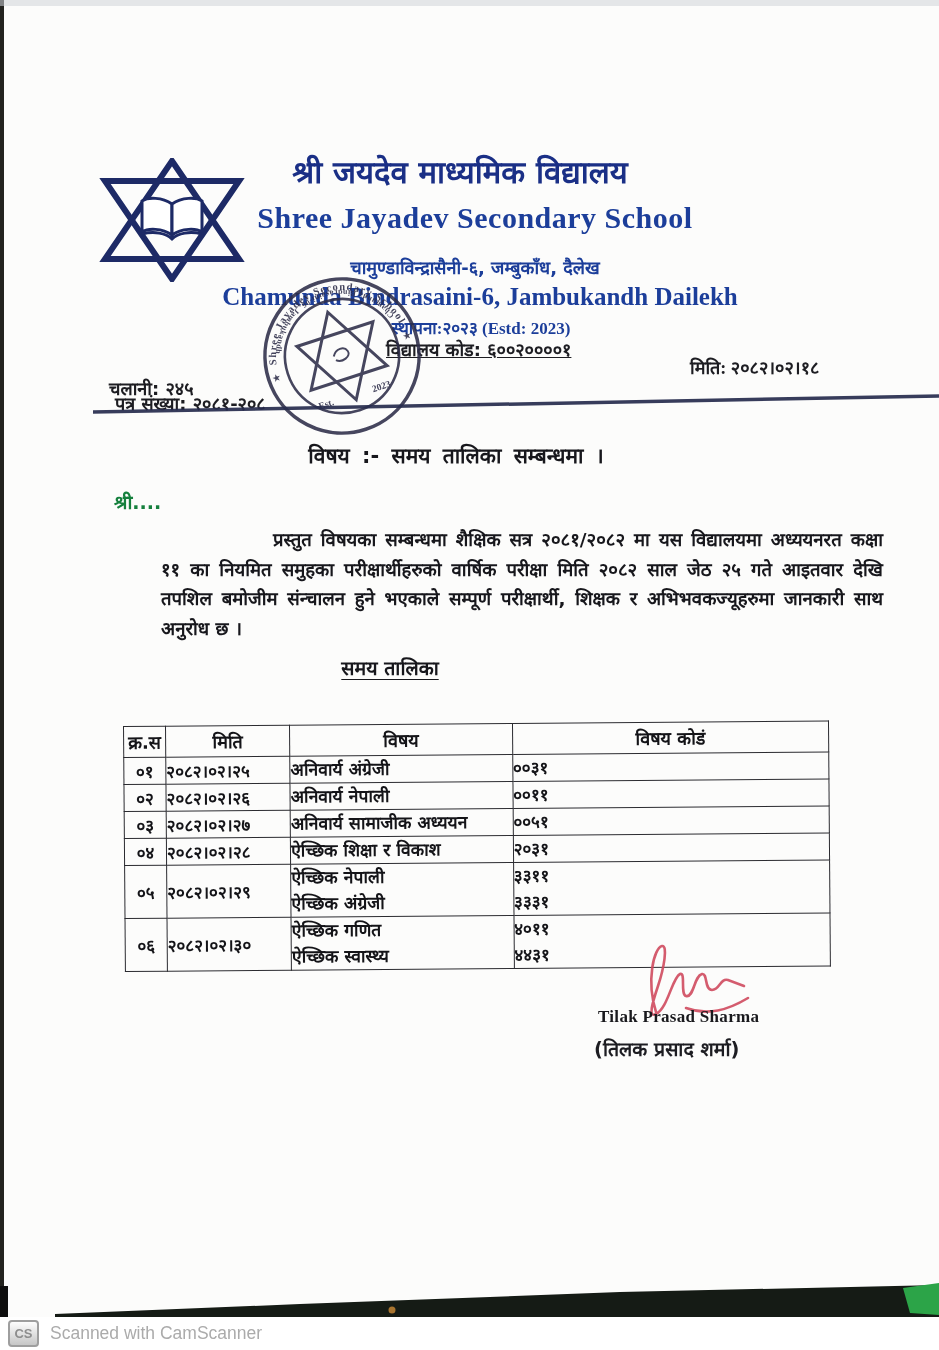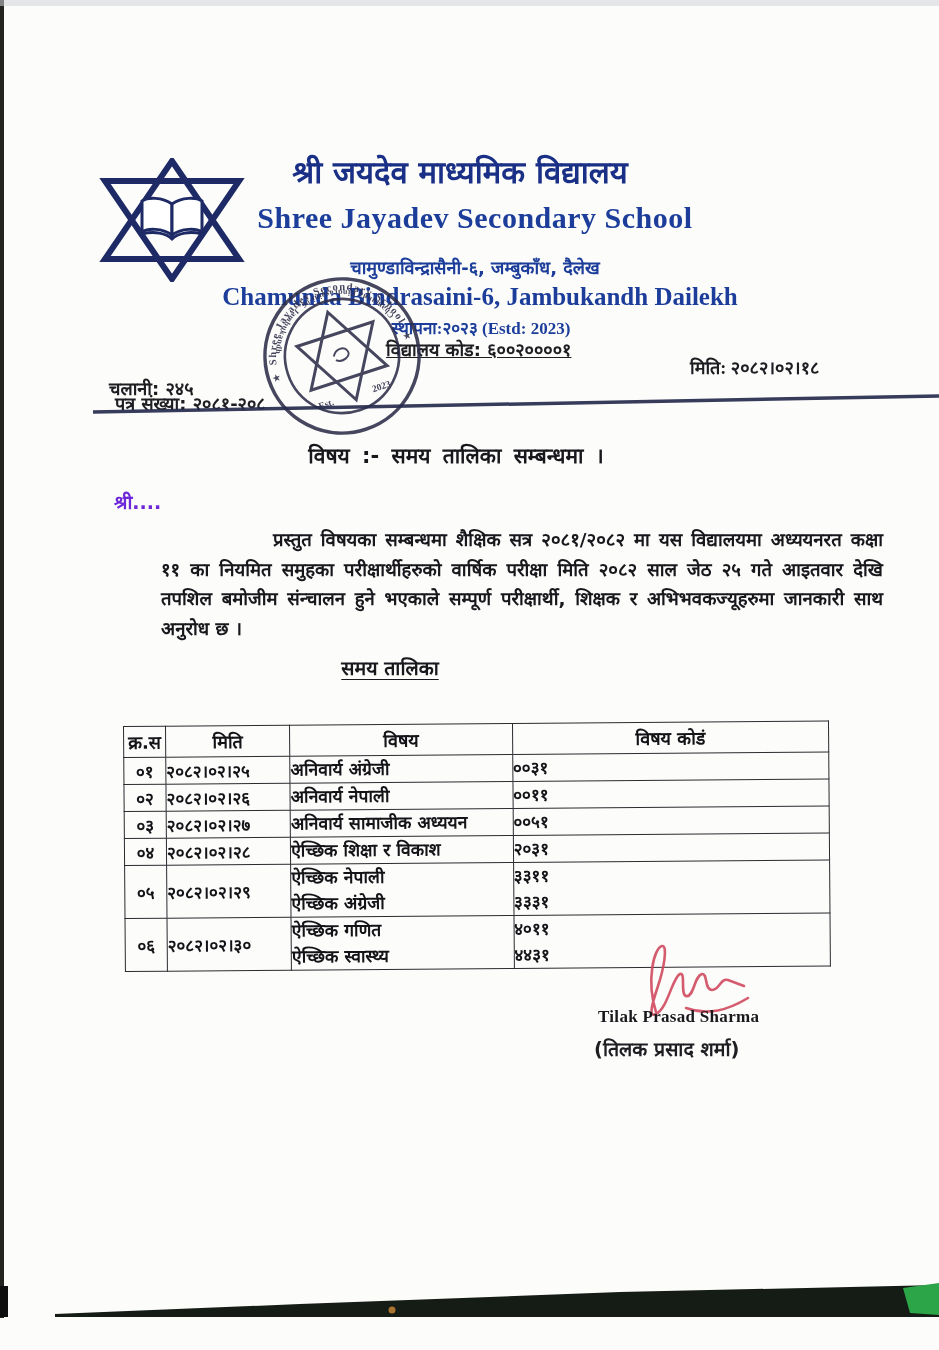--- a/index.html
+++ b/index.html
@@ -17,21 +17,21 @@
   .h-addr-en{left:0;top:283px;width:960px;text-align:center;font-size:25px;font-weight:700;color:var(--brand-blue);font-family:"Liberation Serif",serif;}
   .h-estd{left:0;top:316px;width:962px;text-align:center;font-size:17px;font-weight:700;color:var(--brand-blue);font-family:"Liberation Serif",serif;}
   .meta{font-size:18px;font-weight:700;color:var(--ink);}
   .m-ref{left:115px;top:345px;margin-top:46px;}
   .m-code{left:386px;top:337px;text-decoration:underline;}
   .m-chalani{left:109px;top:376px;}
   .m-date{left:690px;top:355px;font-family:Liberation Serif, serif;}
 
   
   .subject{left:0;top:441px;width:872px;text-align:center;font-size:21px;font-weight:700;color:#17171c;word-spacing:5px;margin-left:20px;}
-  .salutation{left:114px;top:489px;font-size:19px;font-weight:600;color:#6d28d9;}
+  .salutation{left:114px;top:489px;font-size:19px;font-weight:600;color:#15803d;}
   .para{left:113px;top:525px;width:722px;font-size:18.5px;line-height:29.5px;font-weight:600;color:#17171c;text-align:justify;text-indent:112px;margin-left:48px;}
   .sched-h{left:0;top:654px;width:780px;text-align:center;font-size:19.5px;font-weight:700;color:#17171c;text-decoration:underline;text-underline-offset:4px;}
   .sched-t{left:0;top:680px;width:762px;text-align:center;font-size:19.5px;font-weight:700;color:#17171c;word-spacing:3px;}
 
   
   .tbl-wrap{left:123px;top:726px;transform:rotate(-.45deg);transform-origin:left top;}
   table.sched{border-collapse:collapse;width:706px;background:transparent;}
   table.sched th,table.sched td{border:1.7px solid #2b2b30;font-weight:700;color:#141418;padding:0;}
   table.sched th{height:30px;font-size:18px;text-align:center;font-weight:700;}
   td.c-sn{width:41px;text-align:center;font-size:17px;height:26px;}
@@ -220,14 +220,18 @@
   <div class="abs sig-en">Tilak Prasad Sharma</div>
   <div class="abs sig-np">(तिलक प्रसाद शर्मा)</div>
 
   <svg class="abs" style="left:0;top:1270px;" width="939" height="48" viewBox="0 0 939 48">
     <polygon points="55,44 300,34 620,22 939,15 939,47 55,47" fill="#151b15"></polygon>
     <polygon points="903,18 939,13 939,45 910,43" fill="#2ca448"></polygon>
     <circle cx="392" cy="40" r="3.5" fill="#a8742f"></circle>
     <rect x="0" y="16" width="8" height="31" fill="#0e0e0e"></rect>
   </svg>
 
+  <div class="abs cs-bar">
+    <div class="cs-badge">CS</div>
+    <div class="cs-label">Scanned with CamScanner</div>
+  </div>
 
 </div>
 
 </body></html>

